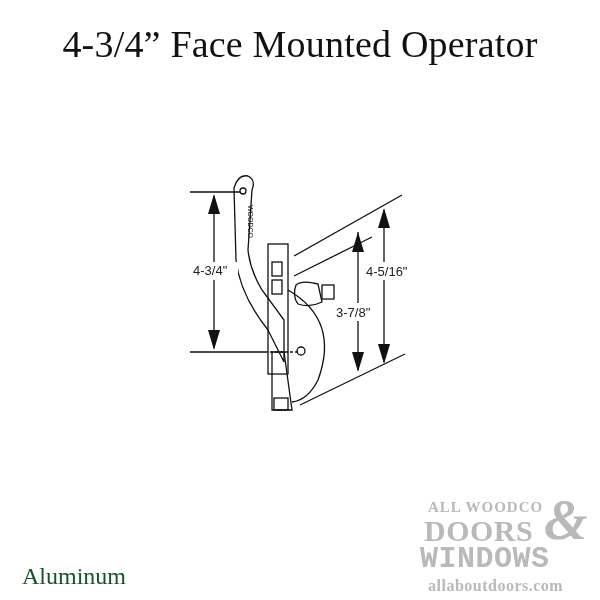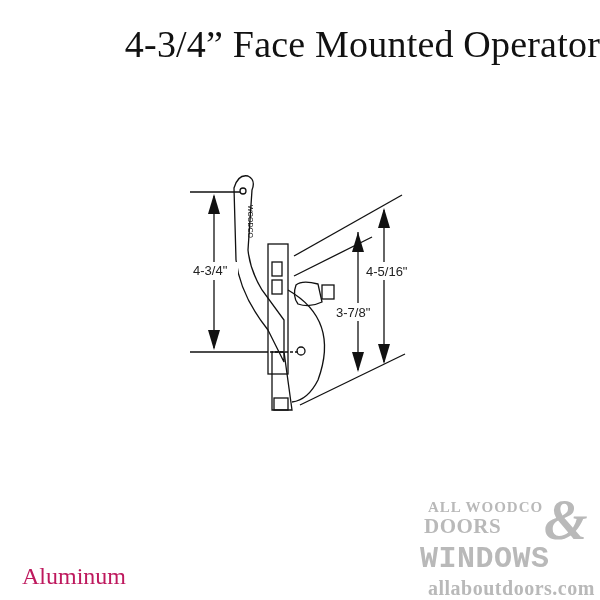--- a/index.html
+++ b/index.html
@@ -1,26 +1,26 @@
 <!DOCTYPE html>
 <html><head>
 <meta charset="utf-8">
 <style>
   html, body { margin:0; padding:0; background:#ffffff; }
   body { width:600px; height:600px; position:relative; overflow:hidden; font-family:"Liberation Serif", serif; }
-  .title { position:absolute; left:0; top:22px; width:600px; text-align:right; font-size:38px; color:#111; letter-spacing:0.2px; }
+  .title { position:absolute; left:0; top:22px; width:600px; text-align:center; font-size:38px; color:#111; letter-spacing:0.2px; }
   .diagram { position:absolute; left:0; top:0; width:600px; height:600px; }
   .dimlabel { font-family:"Liberation Sans", sans-serif; font-size:13px; fill:#222; }
-  .material { position:absolute; left:22px; top:563px; font-size:24px; color:#be185d; }
+  .material { position:absolute; left:22px; top:563px; font-size:24px; color:#14532d; }
   .logo { position:absolute; left:420px; top:500px; width:175px; color:#b9b9b9; font-family:"Liberation Serif", serif; font-weight:bold; line-height:1; }
   .logo .l1 { position:absolute; left:8px; top:0; font-size:15px; letter-spacing:1px; }
-  .logo .l2 { position:absolute; left:4px; top:16px; font-size:21px; letter-spacing:0.5px; }
+  .logo .l2 { position:absolute; left:4px; top:16px; font-size:30px; letter-spacing:0.5px; }
   .logo .l3 { position:absolute; left:0; top:44px; font-size:30px; letter-spacing:0.5px;font-family:Liberation Mono, monospace; }
   .logo .amp { position:absolute; left:124px; top:-8px; font-size:56px; font-weight:bold; font-style:italic; }
-  .logo .l4 { position:absolute; left:8px; top:78px; font-size:20px; letter-spacing:0.5px; }
+  .logo .l4 { position:absolute; left:8px; top:78px; font-size:16px; letter-spacing:0.5px; }
 </style>
 </head>
 <body>
 
 <div class="title">4-3/4” Face Mounted Operator</div>
 
 <svg class="diagram" viewBox="0 0 600 600" xmlns="http://www.w3.org/2000/svg">
   <g fill="none" stroke="#111" stroke-width="1.3">
 
     <line x1="190" y1="192" x2="240" y2="192"></line>

